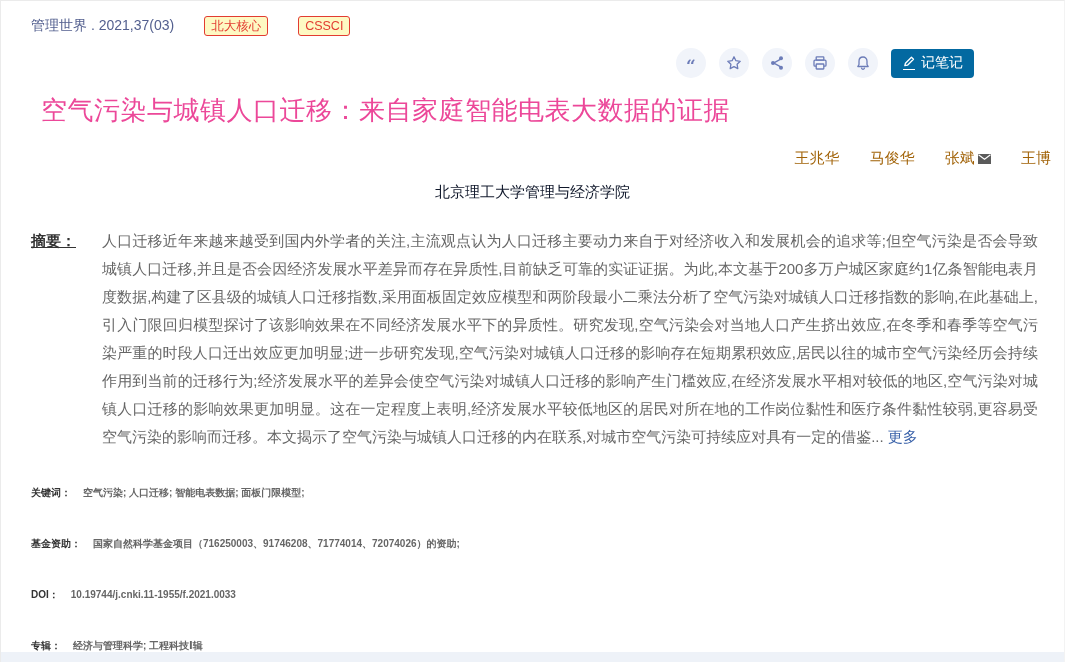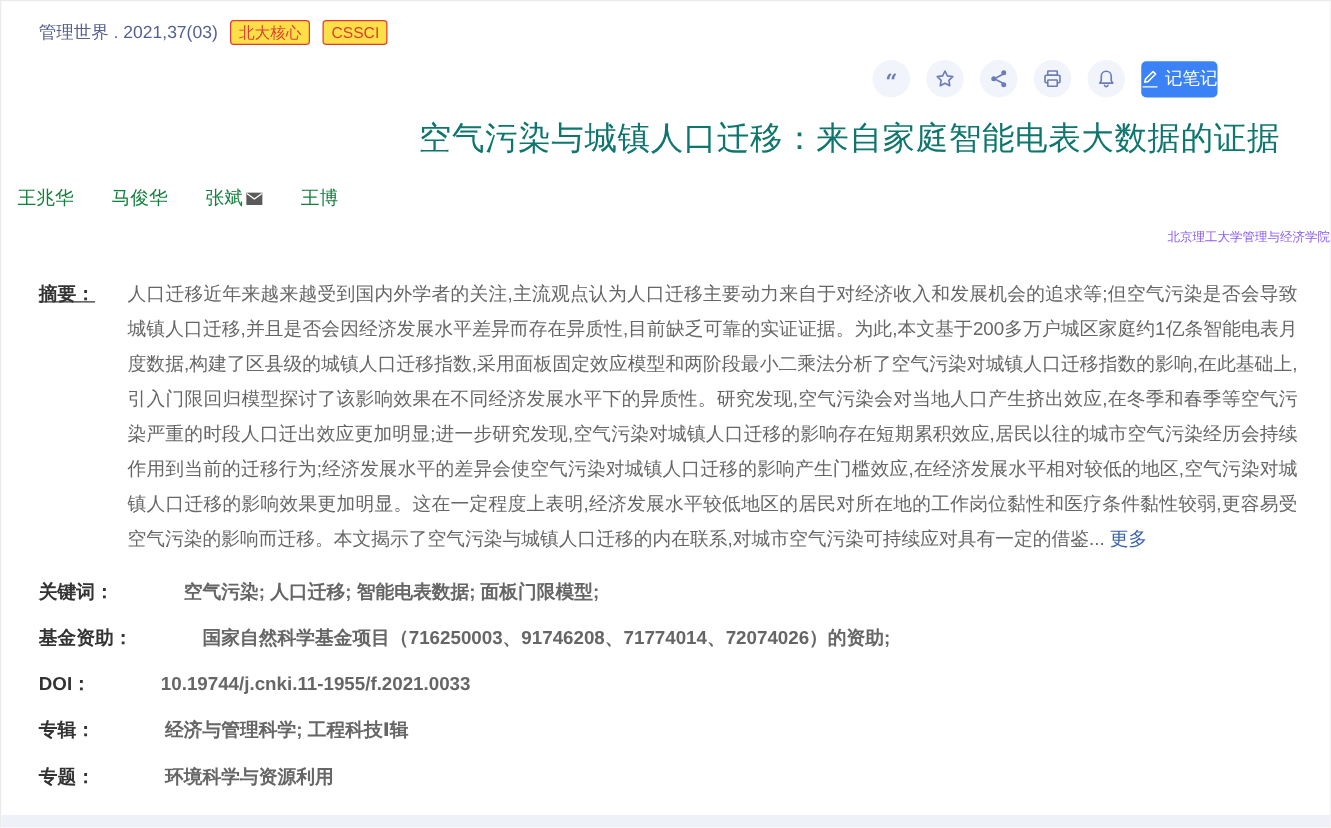--- a/index.html
+++ b/index.html
@@ -5,50 +5,50 @@
   html,body{margin:0;padding:0;}
   body{
     width:1065px;height:662px;position:relative;overflow:hidden;
     background:#ffffff;font-family:"Liberation Sans","DejaVu Sans",sans-serif;
     -webkit-font-smoothing:antialiased;
   }
   .panel{position:absolute;inset:0;border-top:1px solid #ebebeb;border-left:1px solid #ebebeb;border-right:1px solid #f3f3f3;background:#fff;}
   .bottom-strip{position:absolute;left:0;right:0;bottom:0;height:10px;background:#eef2f8;}
 
   
-  .header{display:flex;align-items:center;padding:15px 30px 0 30px;}
+  .header{display:flex;align-items:center;padding:15px 30px 0 30px;gap:20px;}
   .journal-link{font-size:14px;color:#54608f;text-decoration:none;cursor:pointer;}
-  .badge{margin-left:10px;font-size:12.5px;color:#e23c32;border:1px solid #e23c32;border-radius:3px;padding:1.5px 6px;line-height:1.2;background:#fde047;}
+  .badge{margin-left:10px;font-size:12.5px;color:#e23c32;border:1px solid #e23c32;border-radius:3px;padding:1.5px 6px;line-height:1.2;background:#fef9c3;}
 
   
   .toolbar{position:absolute;top:47px;right:90px;display:flex;align-items:center;gap:13px;}
   .icon-btn{width:30px;height:30px;border-radius:50%;background:#f1f4fa;display:flex;align-items:center;justify-content:center;cursor:pointer;border:none;padding:0;}
   .icon-btn svg{display:block;}
   .quote-glyph{font-family:"DejaVu Serif","Liberation Serif",serif;font-size:17px;font-weight:bold;color:#6c7cb8;line-height:1;margin-top:7px;}
-  .note-btn{height:29px;background:#3b82f6;color:#fff;border:none;border-radius:4px;padding:0 0;display:flex;align-items:center;gap:6px;font-size:14px;cursor:pointer;justify-content:flex-end;}
+  .note-btn{height:29px;background:#0369a1;color:#fff;border:none;border-radius:4px;padding:0 11px;display:flex;align-items:center;gap:6px;font-size:14px;cursor:pointer;justify-content:flex-end;}
   .pencil-wrap{display:flex;flex-direction:column;align-items:center;}
   .pencil-underline{width:12px;height:0;border-bottom:1.5px solid #fff;margin-top:1px;}
 
   
-  .title{margin:57px 40px 0 40px;text-align:right;font-size:26px;font-weight:500;color:#0f766e;letter-spacing:0.5px;}
-  .authors{margin-top:21px;text-align:left;font-size:15px;color:#15803d;}
+  .title{margin:57px 40px 0 40px;text-align:left;font-size:26px;font-weight:500;color:#ec4899;letter-spacing:0.5px;}
+  .authors{margin-top:21px;text-align:right;font-size:15px;color:#a16207;}
   .author{margin:0 13px;cursor:pointer;white-space:nowrap;}
   .mail-icon{display:inline-block;vertical-align:-1px;margin-left:3px;}
-  .affiliation{margin-top:15px;text-align:right;font-size:10px;color:#8b5cf6;cursor:pointer;}
+  .affiliation{margin-top:15px;text-align:center;font-size:15px;color:#0f172a;cursor:pointer;}
 
   
   .abstract{display:flex;margin:25px 26px 0 30px;font-size:15px;line-height:28px;}
   .row-label{flex:0 0 auto;font-weight:bold;color:#333;margin-right:12px;white-space:nowrap;}
   .abstract .row-label{width:50px;margin-right:5px;text-decoration:underline;}
   .abstract-text{color:#666;text-align:justify;flex:1;margin-left:16px;}
   .more-link{color:#3a62a9;cursor:pointer;white-space:nowrap;}
 
   
   .meta{margin:18px 30px 0 30px;}
-  .meta-row{display:flex;align-items:baseline;font-size:15px;line-height:19px;margin-top:18px;gap:44px;}
+  .meta-row{display:flex;align-items:baseline;font-size:10px;line-height:19px;margin-top:32px;}
   .meta-row .value{color:#666;font-weight:bold;}
 </style>
 </head>
 <body>
 
 <div class="panel">
 
   <div class="header">
     <a class="journal-link">管理世界 . 2021,37(03)</a>
     <span class="badge">北大核心</span>

